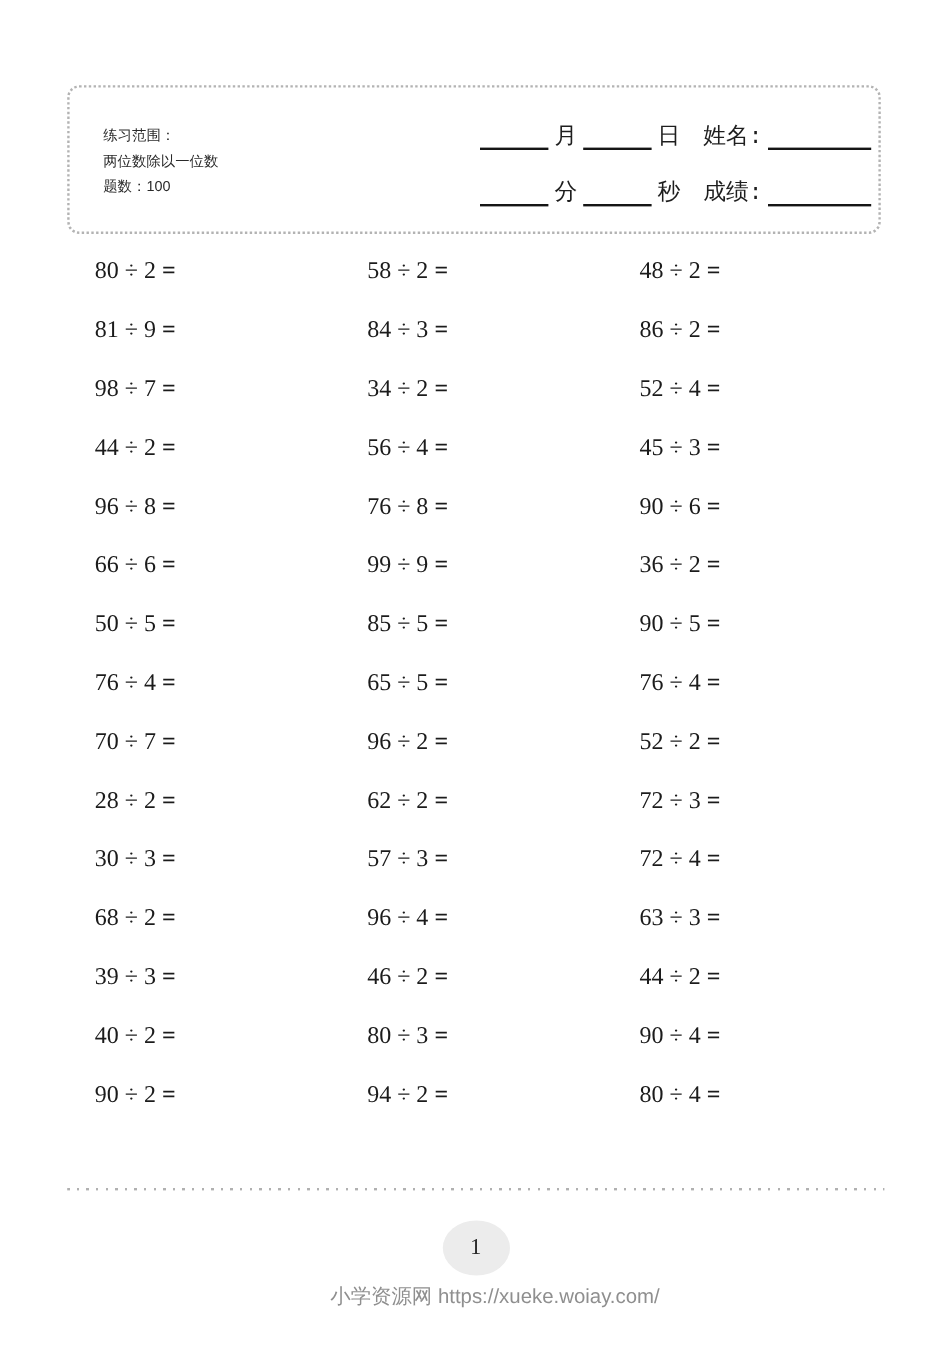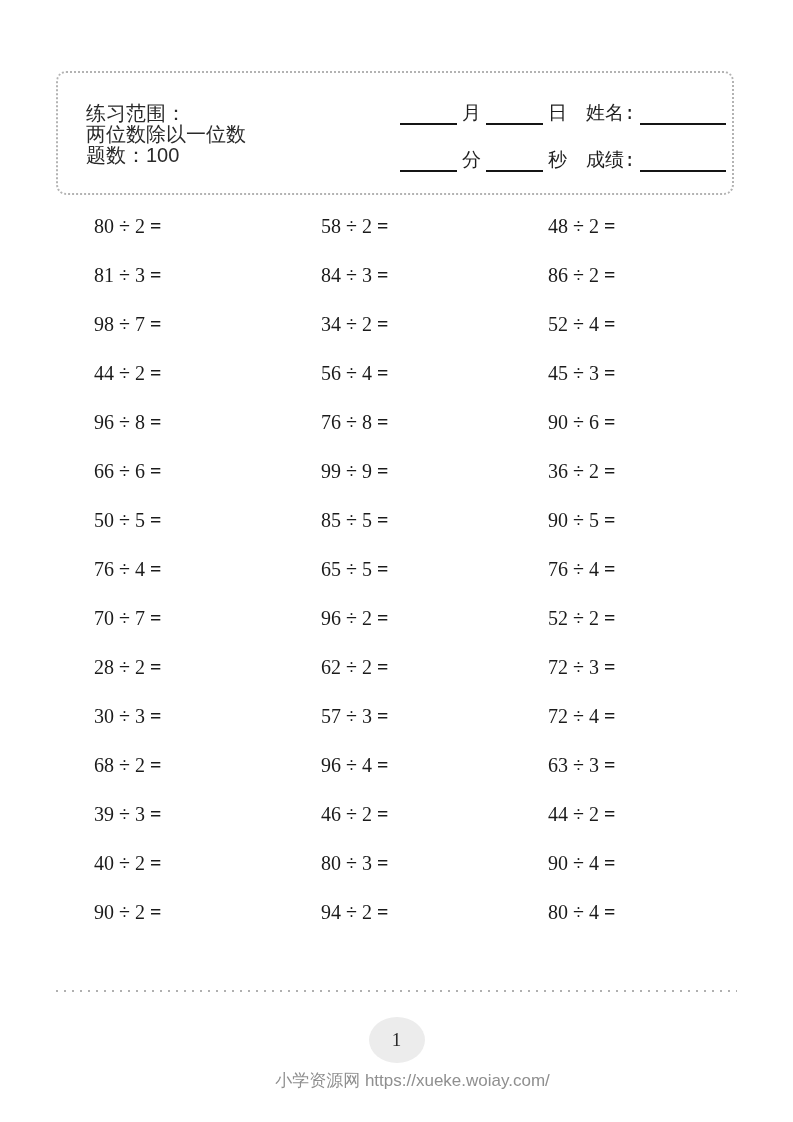--- a/index.html
+++ b/index.html
@@ -21,21 +21,21 @@
     top: 71px;
     width: 678px;
     height: 124px;
     border: 2px dotted #b3b3b3;
     border-radius: 10px;
   }
   .left-info {
     position: absolute;
     left: 28px;
     top: 30px;
-    font-size: 20px;
+    font-size: 12px;
     line-height: 21px;
     color: #2a2a2a;
     font-family: "Liberation Sans", sans-serif;
   }
   .right-info {
     position: absolute;
     left: 342px;
     top: 0;
   }
   .info-line {
@@ -54,21 +54,21 @@
     height: 12px;
     border-bottom: 2px solid #151515;
     margin-bottom: 1px;
   }
   .blank.wide { width: 86px; }
   .pre-label { margin-left: 14px; font-family: Liberation Mono, monospace; }
 
   
   .problem-grid {
     position: absolute;
-    left: 94px;
+    left: 79px;
     top: 202px;
     width: 681px;
     display: grid;
     grid-template-columns: 227px 227px 227px;
     grid-auto-rows: 49px;
   }
   .problem {
     display: flex;
     align-items: center;
     font-family: "Liberation Serif", serif;
@@ -144,21 +144,21 @@
         <span class="pre-label">成绩:</span>
         <span class="blank wide"></span>
       </div>
     </div>
   </div>
 
   <div class="problem-grid">
       <div class="problem"><span>80 ÷ 2 </span><span class="eq">=</span></div>
       <div class="problem"><span>58 ÷ 2 </span><span class="eq">=</span></div>
       <div class="problem"><span>48 ÷ 2 </span><span class="eq">=</span></div>
-      <div class="problem"><span>81 ÷ 3 </span><span class="eq">=</span></div>
+      <div class="problem"><span>81 ÷ 9 </span><span class="eq">=</span></div>
       <div class="problem"><span>84 ÷ 3 </span><span class="eq">=</span></div>
       <div class="problem"><span>86 ÷ 2 </span><span class="eq">=</span></div>
       <div class="problem"><span>98 ÷ 7 </span><span class="eq">=</span></div>
       <div class="problem"><span>34 ÷ 2 </span><span class="eq">=</span></div>
       <div class="problem"><span>52 ÷ 4 </span><span class="eq">=</span></div>
       <div class="problem"><span>44 ÷ 2 </span><span class="eq">=</span></div>
       <div class="problem"><span>56 ÷ 4 </span><span class="eq">=</span></div>
       <div class="problem"><span>45 ÷ 3 </span><span class="eq">=</span></div>
       <div class="problem"><span>96 ÷ 8 </span><span class="eq">=</span></div>
       <div class="problem"><span>76 ÷ 8 </span><span class="eq">=</span></div>

